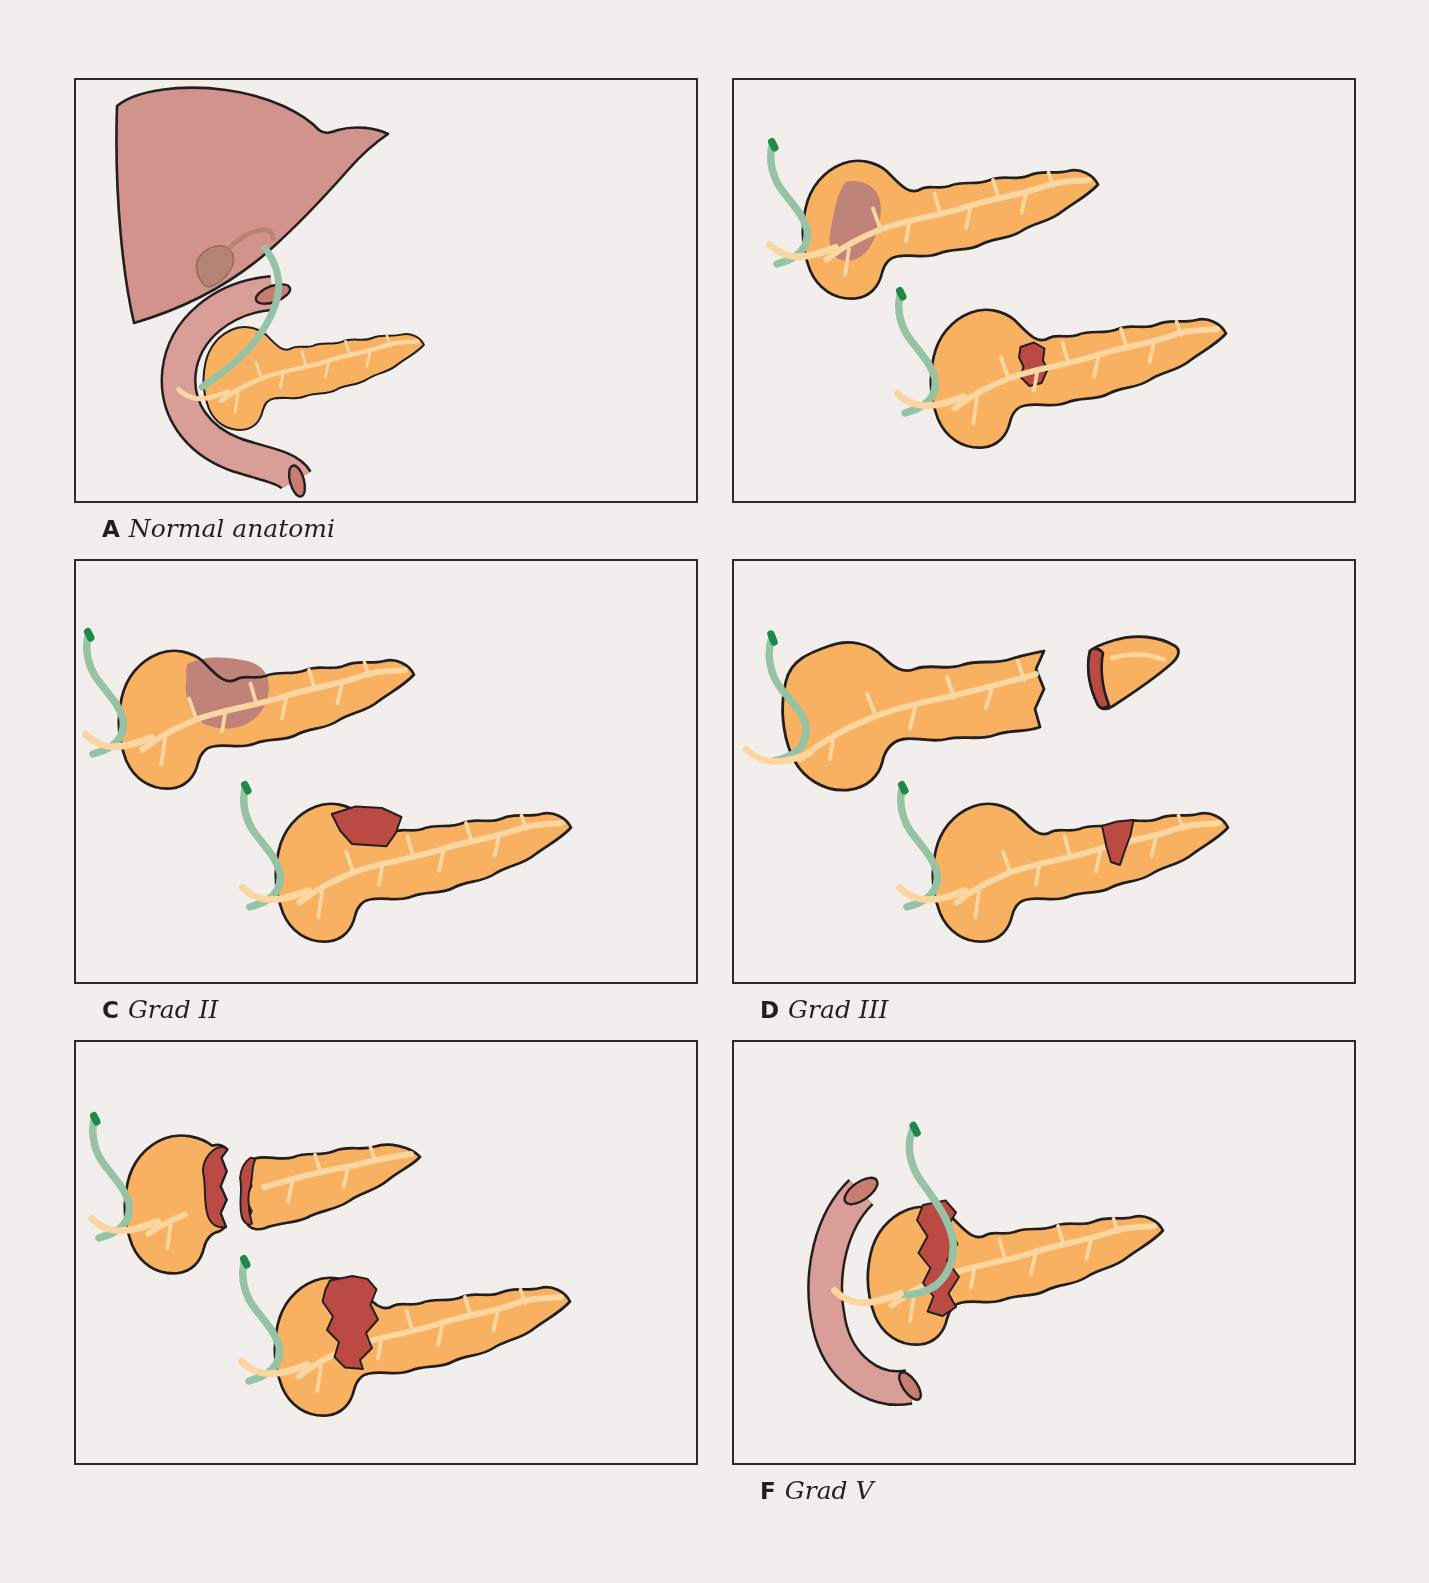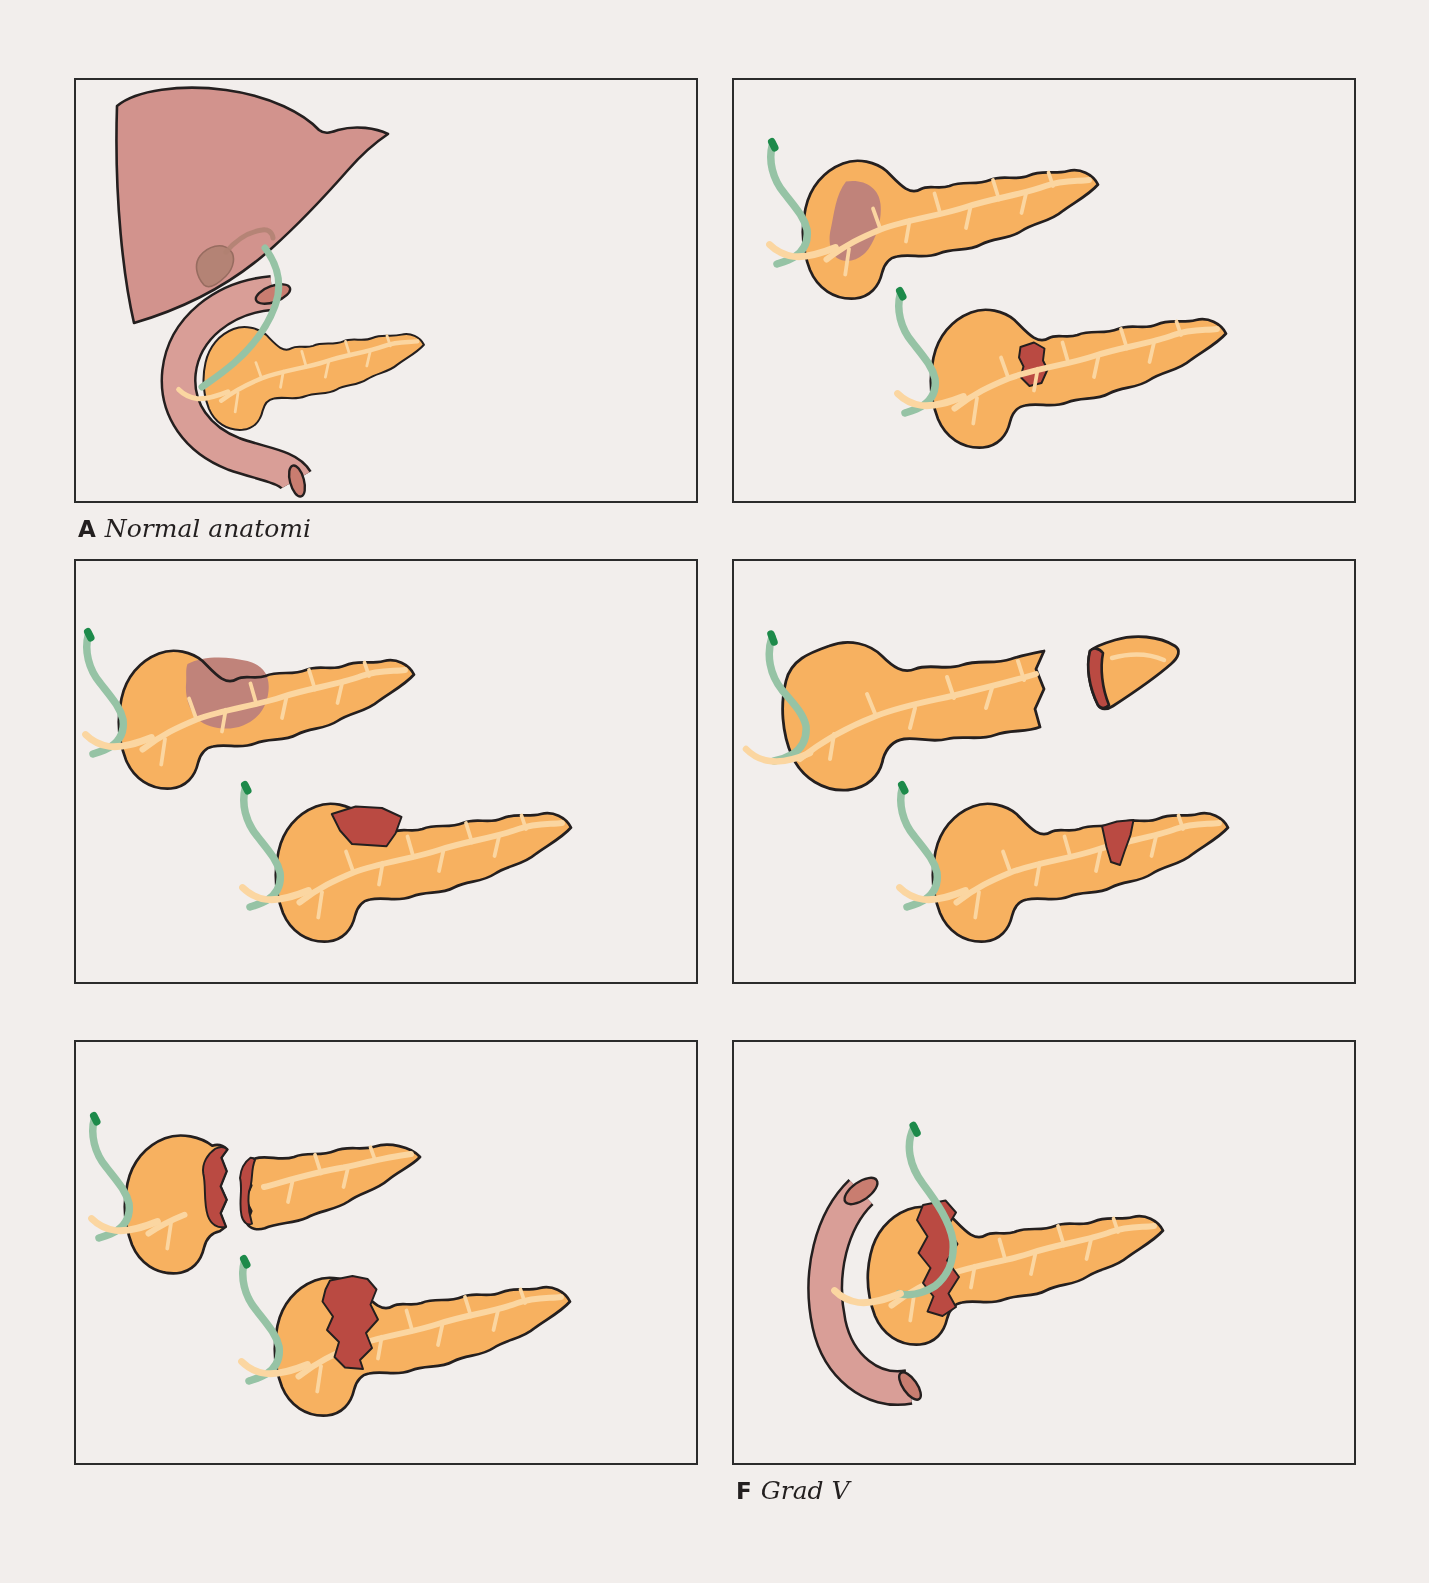--- a/index.html
+++ b/index.html
@@ -17,21 +17,21 @@
     --laceration:#ba4a42;
     --outline:#241f1f;
   }
   html,body{margin:0;padding:0;}
   body{background:var(--background);font-family:"DejaVu Serif",serif;}
   .page{position:relative;width:1429px;height:1583px;background:var(--background);overflow:hidden;}
   .grid{position:absolute;left:74px;top:78px;display:grid;grid-template-columns:624px 624px;column-gap:34px;row-gap:0;}
   .cell{height:481px;}
   .panel-box{width:624px;height:425px;border:2px solid var(--panel-border);box-sizing:border-box;background:var(--background);}
   .panel-box svg{display:block;width:620px;height:421px;}
-  .panel-label{margin-top:11px;padding-left:4px;color:#231f1f;}
+  .panel-label{margin-top:11px;padding-left:4px;color:#231f1f;margin-left:24px;}
   .panel-letter{font-family:"DejaVu Sans","Liberation Sans",sans-serif;font-weight:bold;font-style:normal;font-size:23px;margin-right:9px;}
   .panel-caption{font-family:"DejaVu Serif","Liberation Serif",serif;font-style:italic;font-size:25px;}
 
   
   .pan-fill{fill:var(--pancreas);stroke:none;}
   .pan-line{fill:none;stroke:var(--outline);stroke-width:3.6;stroke-linejoin:round;}
   .duct{fill:none;stroke:var(--pancreas-duct);stroke-width:8;stroke-linecap:round;}
   .duct-b{fill:none;stroke:var(--pancreas-duct);stroke-width:5;stroke-linecap:round;}
   .loop{fill:none;stroke:var(--pancreas-duct);stroke-width:9;stroke-linecap:round;}
   .bile{fill:none;stroke:var(--bile-duct);stroke-width:10;stroke-linecap:round;}
@@ -137,20 +137,23 @@
           <g transform="translate(171,220) scale(0.75)">
             <use href="#pan-o" class="pan-fill"></use>
             <use href="#pan-o" class="pan-line"></use>
             <use href="#pan-ducts"></use>
             <path class="lac" d="M113,44 L145,34 L180,36 L206,48 L198,70 L186,87 L140,84 L124,66 Z"></path>
             <use href="#pan-bile"></use>
             <use href="#pan-loop" class="loop"></use>
           </g>
         </svg>
       </div>
+      <div class="panel-label">
+        <span class="panel-letter">C</span><span class="panel-caption">Grad II</span>
+      </div>
     </div>
 
     <div class="cell">
       <div class="panel-box">
         <svg viewBox="0 0 620 421">
           <g>
             <path class="pan-fill" d="M95,85 C115,77 136,83 148,95 C159,106 169,113 181,108 C196,102 212,110 228,104 C244,98 261,104 277,98 C289,94 300,92 310,90 L302,108 L310,128 L301,148 L306,166 C291,172 277,168 261,174 C245,180 229,174 213,178 C197,182 184,176 170,178 C158,180 152,188 149,198 C146,215 133,227 114,229 C90,231 68,217 58,195 C48,172 46,144 52,120 C57,99 75,92 95,85 Z"></path>
             <path class="pan-line" d="M95,85 C115,77 136,83 148,95 C159,106 169,113 181,108 C196,102 212,110 228,104 C244,98 261,104 277,98 C289,94 300,92 310,90 L302,108 L310,128 L301,148 L306,166 C291,172 277,168 261,174 C245,180 229,174 213,178 C197,182 184,176 170,178 C158,180 152,188 149,198 C146,215 133,227 114,229 C90,231 68,217 58,195 C48,172 46,144 52,120 C57,99 75,92 95,85 Z" style="stroke-width:2.8"></path>
             <g>
               <path class="duct" style="stroke-width:6" d="M66,198 C92,177 116,165 142,155 C172,143 204,139 234,131 C258,125 282,119 302,113"></path>
@@ -173,20 +176,23 @@
           </g>
           <g transform="translate(170,220) scale(0.75)">
             <use href="#pan-o" class="pan-fill"></use>
             <use href="#pan-o" class="pan-line"></use>
             <use href="#pan-ducts"></use>
             <path class="lac" d="M264,60 L284,54 L306,52 L302,72 L294,94 L288,112 L276,108 L270,88 Z"></path>
             <use href="#pan-bile"></use>
             <use href="#pan-loop" class="loop"></use>
           </g>
         </svg>
+      </div>
+      <div class="panel-label">
+        <span class="panel-letter">D</span><span class="panel-caption">Grad III</span>
       </div>
     </div>
 
     <div class="cell">
       <div class="panel-box">
         <svg viewBox="0 0 620 421">
           <g transform="translate(20,70) scale(0.75)">
             <g>
               <path class="pan-fill" d="M155,45 C140,33 113,27 92,35 C66,45 48,67 42,95 C36,121 38,151 48,177 C58,201 80,217 108,215 C128,213 140,199 144,181 C147,169 153,161 165,159 L173,153 L166,135 L174,117 L166,99 L174,79 L167,61 L175,50 C169,44 161,43 155,45 Z"></path>
               <path class="pan-line" d="M155,45 C140,33 113,27 92,35 C66,45 48,67 42,95 C36,121 38,151 48,177 C58,201 80,217 108,215 C128,213 140,199 144,181 C147,169 153,161 165,159 L173,153 L166,135 L174,117 L166,99 L174,79 L167,61 L175,50 C169,44 161,43 155,45 Z"></path>

